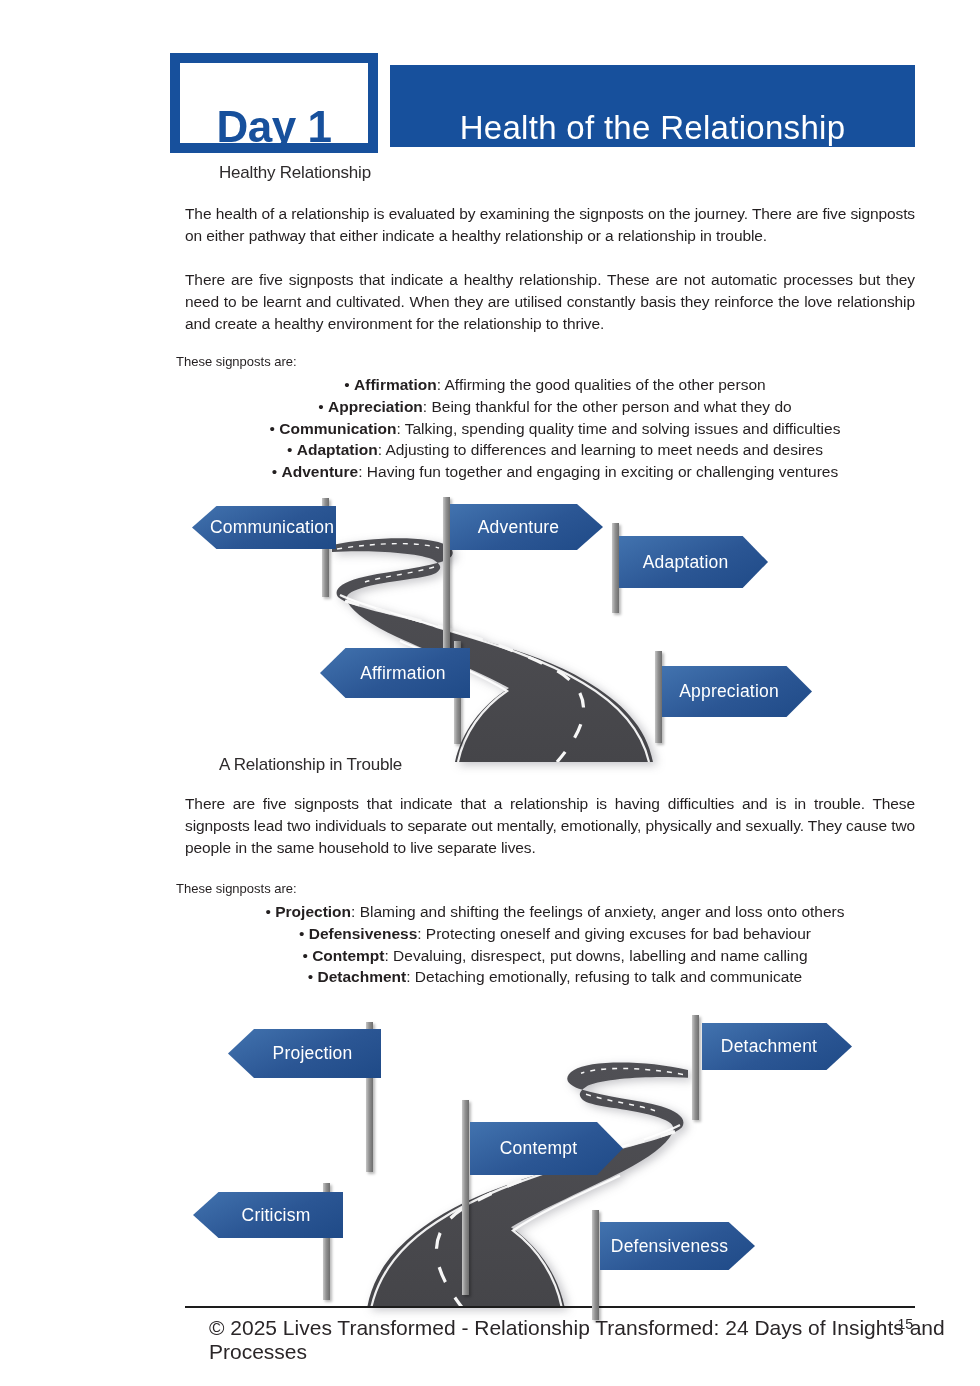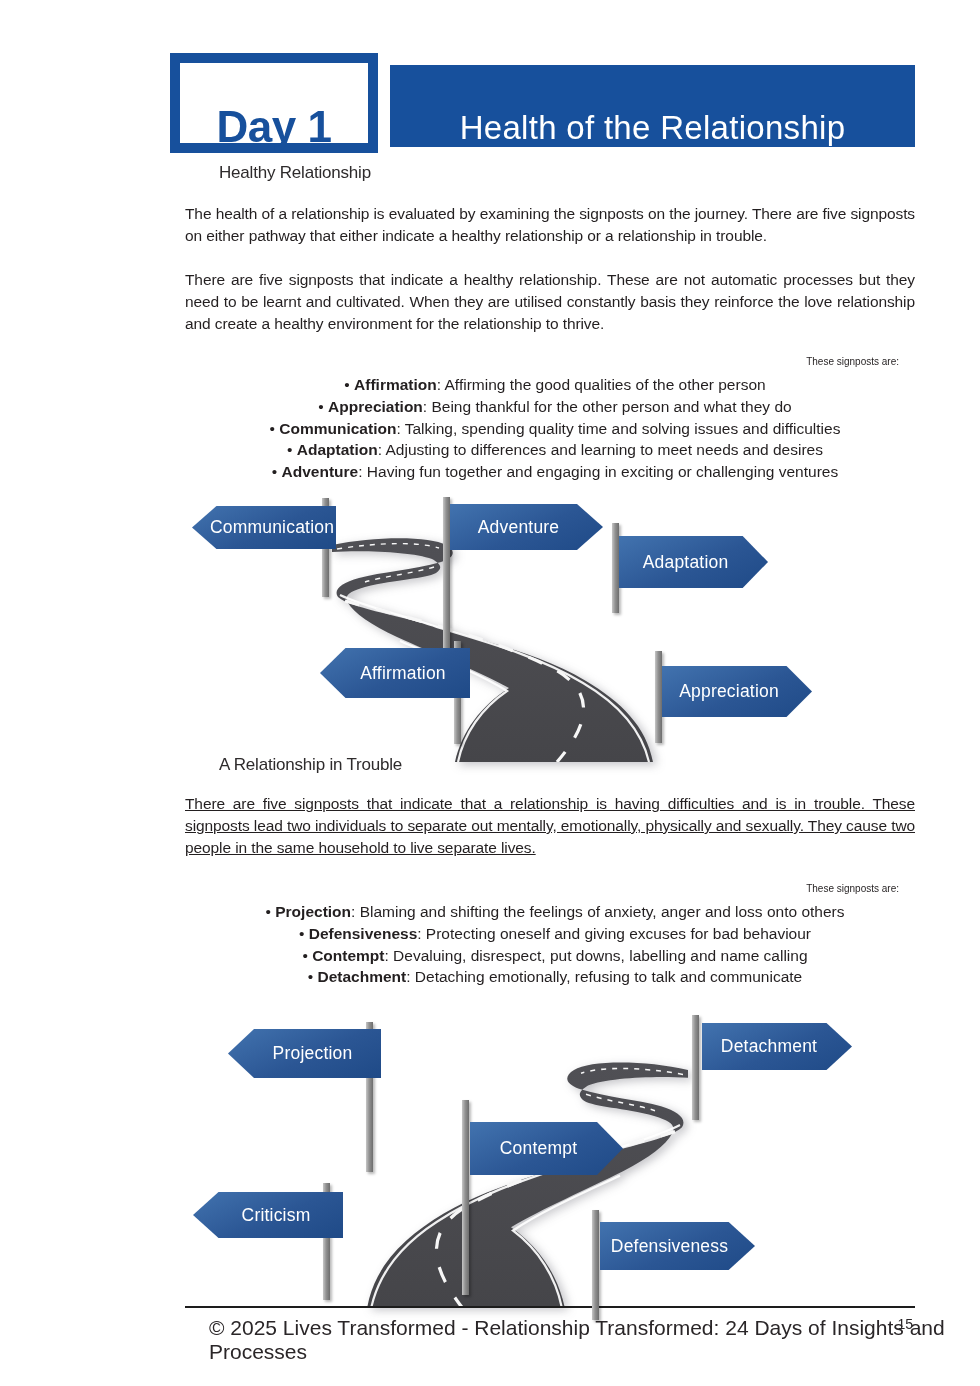--- a/index.html
+++ b/index.html
@@ -27,22 +27,22 @@
   .h-section{
     position:absolute;left:185px;width:730px;
     font-size:17px;color:#2e2b2c;letter-spacing:-0.2px;margin-left:34px;
   }
   .para{
     position:absolute;left:185px;width:730px;
     font-size:15.5px;line-height:22px;letter-spacing:-0.1px;
     text-align:justify;
   }
   .list-intro{
-    position:absolute;left:169px;width:730px;
-    font-size:10px;line-height:22px;text-align:right;
+    position:absolute;left:176px;width:730px;
+    font-size:13px;line-height:22px;
   }
   .bullets{position:absolute;left:185px;width:740px;font-size:15.5px;line-height:21.8px;text-align:center;}
   .bullets .b-item::before{content:"• ";}
   .bullets b{letter-spacing:0;}
   
   .fig{position:absolute;left:185px;width:740px;}
   .fig svg{position:absolute;left:0;top:0;filter:drop-shadow(4px 3px 5px rgba(70,70,85,.32));}
   .pole{
     position:absolute;width:7px;z-index:2;
     background:linear-gradient(90deg,#c6c6c6,#919191 45%,#6d6d6d);
@@ -121,21 +121,21 @@
     <div class="pole" style="left:470px;top:156px;height:92px;"></div>
     <div class="sign left" style="left:7px;top:11px;width:128px;height:43px;">Communication</div>
     <div class="sign right" style="left:265px;top:9px;width:137px;height:46px;">Adventure</div>
     <div class="sign right" style="left:434px;top:41px;width:133px;height:52px;">Adaptation</div>
     <div class="sign left" style="left:135px;top:153px;width:134px;height:50px;">Affirmation</div>
     <div class="sign right" style="left:477px;top:171px;width:134px;height:51px;">Appreciation</div>
   </div>
 
   <div class="h-section" style="top:755px;">A Relationship in Trouble</div>
 
-  <div class="para" style="top:793px;text-decoration:underline;">There are five signposts that indicate that a relationship is having difficulties and is in trouble. These signposts lead two individuals to separate out mentally, emotionally, physically and sexually. They cause two people in the same household to live separate lives.</div>
+  <div class="para" style="top:793px;">There are five signposts that indicate that a relationship is having difficulties and is in trouble. These signposts lead two individuals to separate out mentally, emotionally, physically and sexually. They cause two people in the same household to live separate lives.</div>
 
   <div class="list-intro" style="top:878px;">These signposts are:</div>
 
   <div class="bullets" style="top:901px;">
     <div class="b-item"><b>Projection</b><span>: Blaming and shifting the feelings of anxiety, anger and loss onto others</span></div>
     <div class="b-item"><b>Defensiveness</b><span>: Protecting oneself and giving excuses for bad behaviour</span></div>
     <div class="b-item"><b>Contempt</b><span>: Devaluing, disrespect, put downs, labelling and name calling</span></div>
     <div class="b-item"><b>Detachment</b><span>: Detaching emotionally, refusing to talk and communicate</span></div>
   </div>
 

